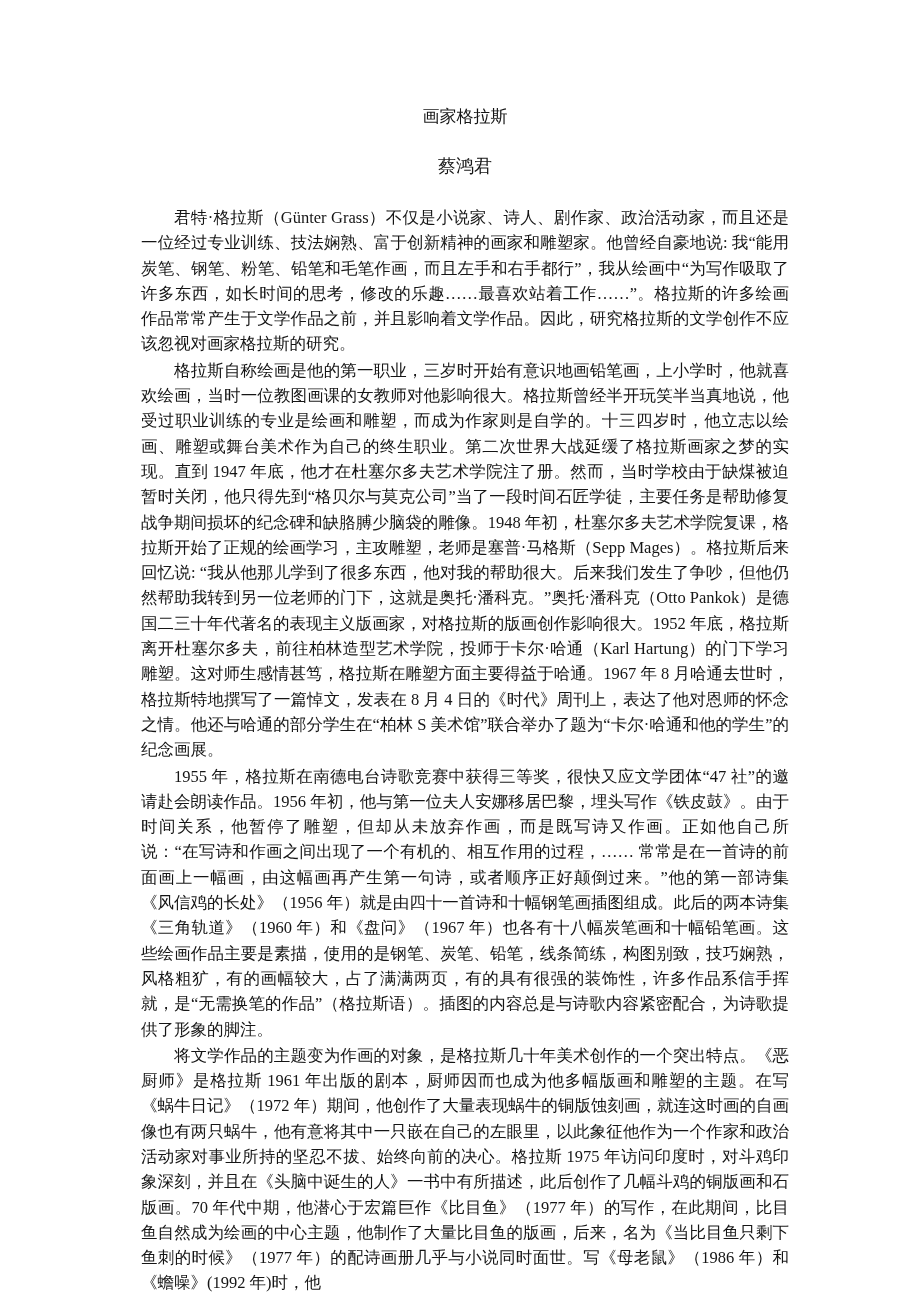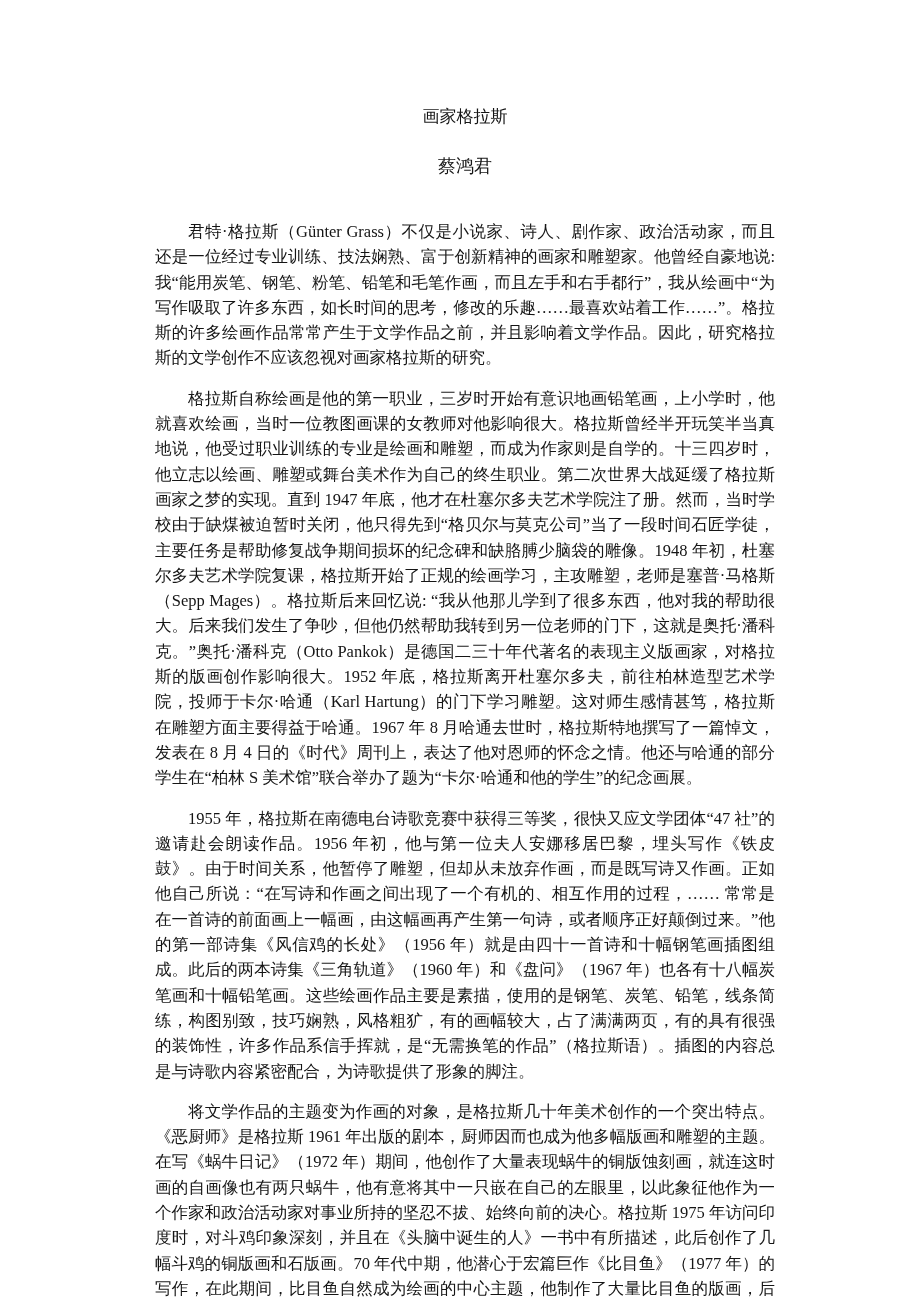--- a/index.html
+++ b/index.html
@@ -29,21 +29,21 @@
     text-align: center;
     font-size: 18px;
     line-height: 25px;
     height: 25px;
     white-space: nowrap;
   }
   .line-spacer {
     height: 25px;
   }
   .doc-body p {
-    margin: 15px;
+    margin: 1px;
     font-size: 16.5px;
     line-height: 25.3px;
     text-align: justify;
     text-justify: inter-ideograph;
     text-indent: 2em;
     word-break: break-all;
   }
 </style>
 </head>
 <body>

